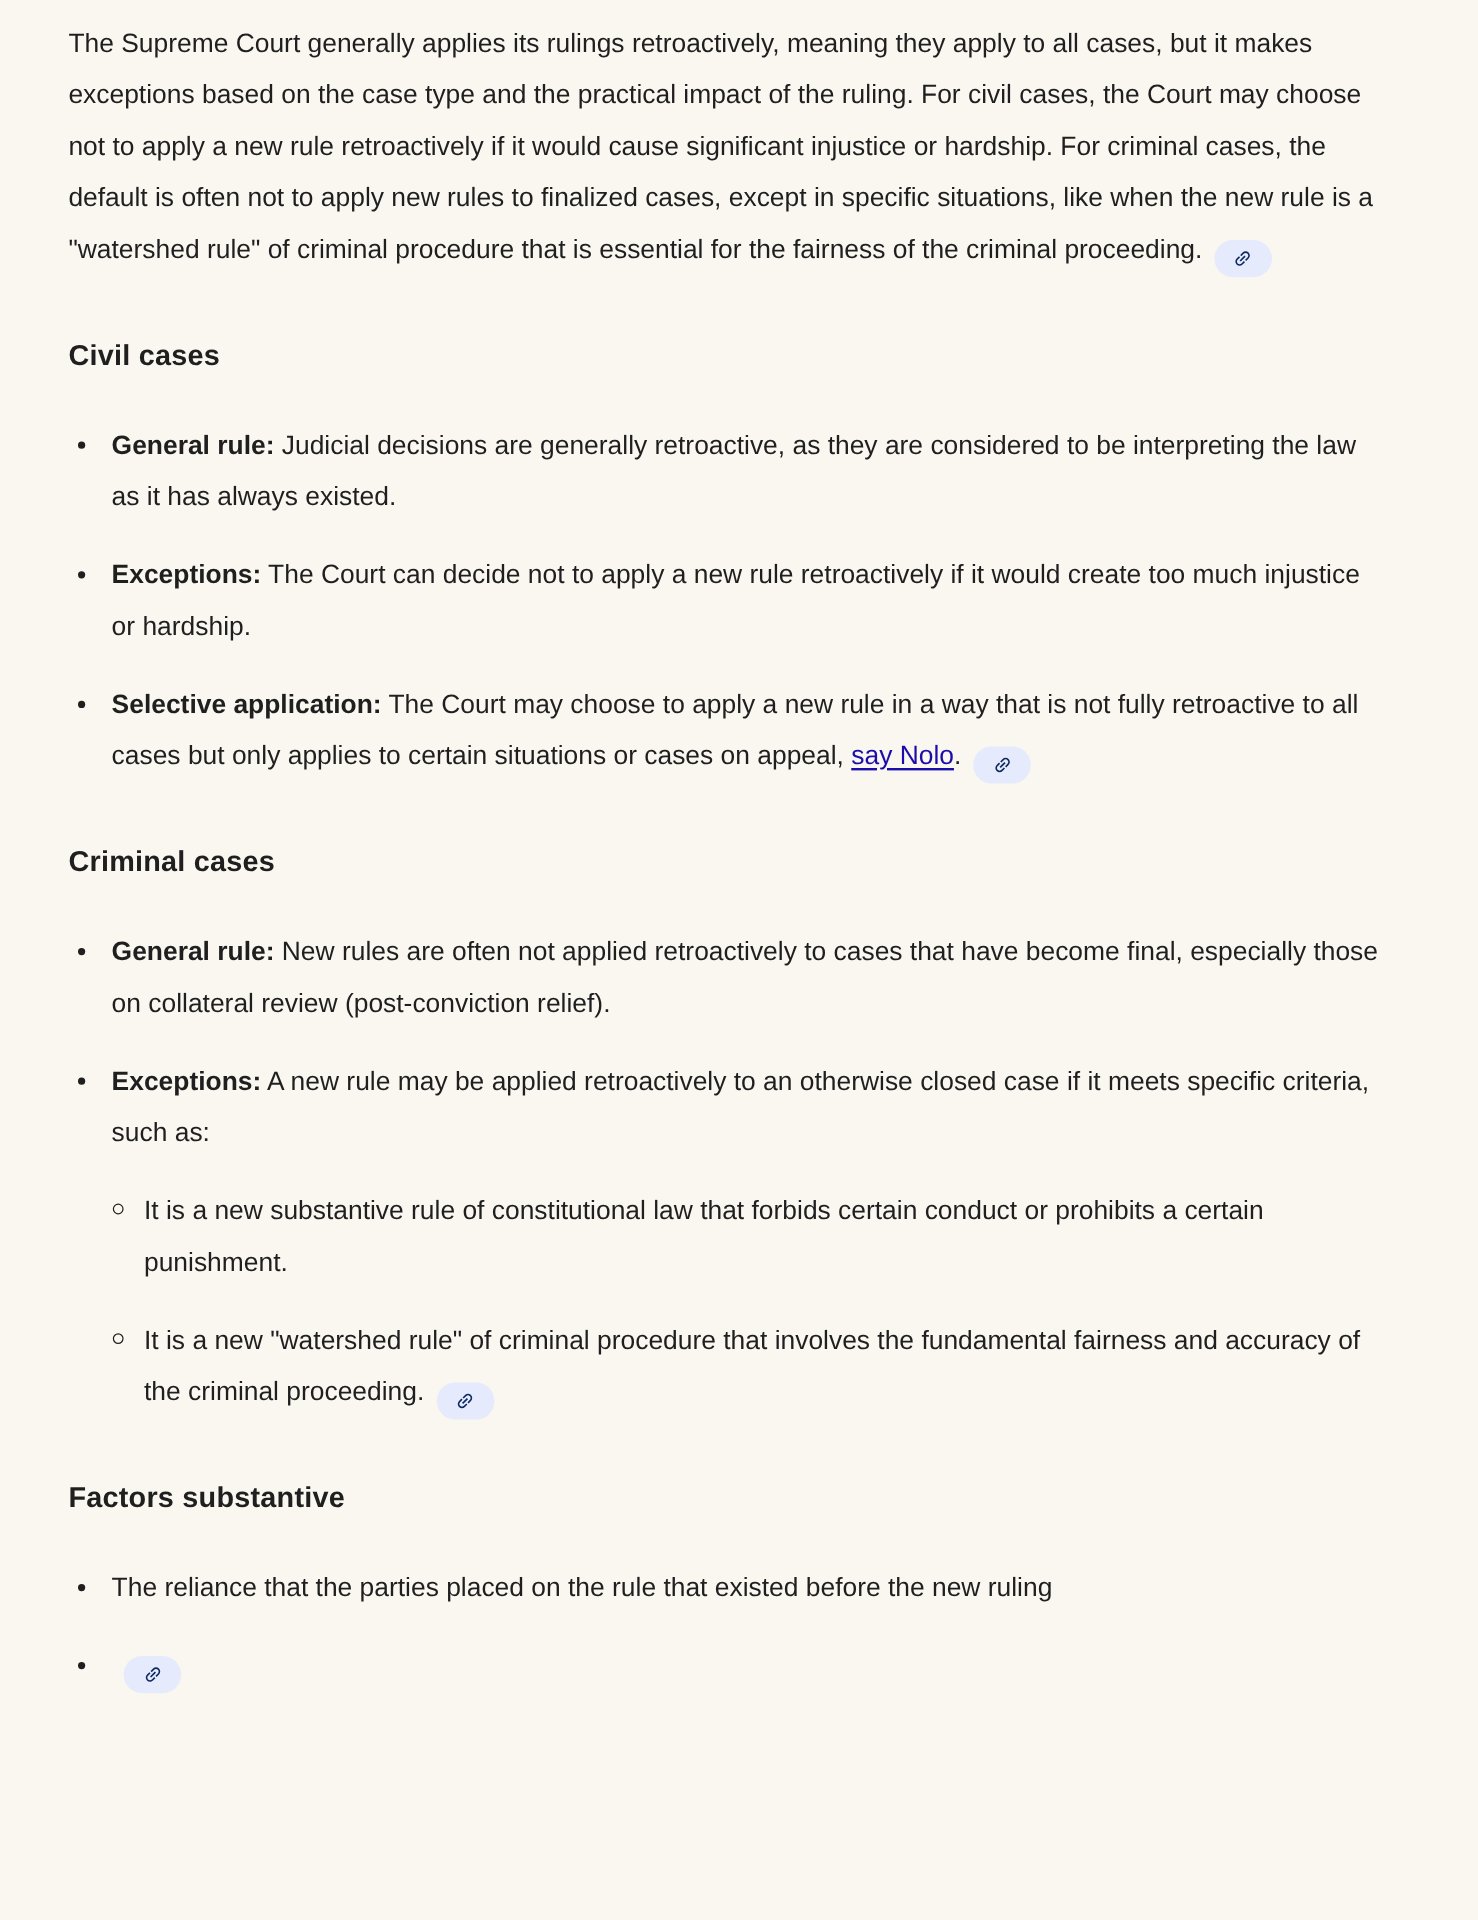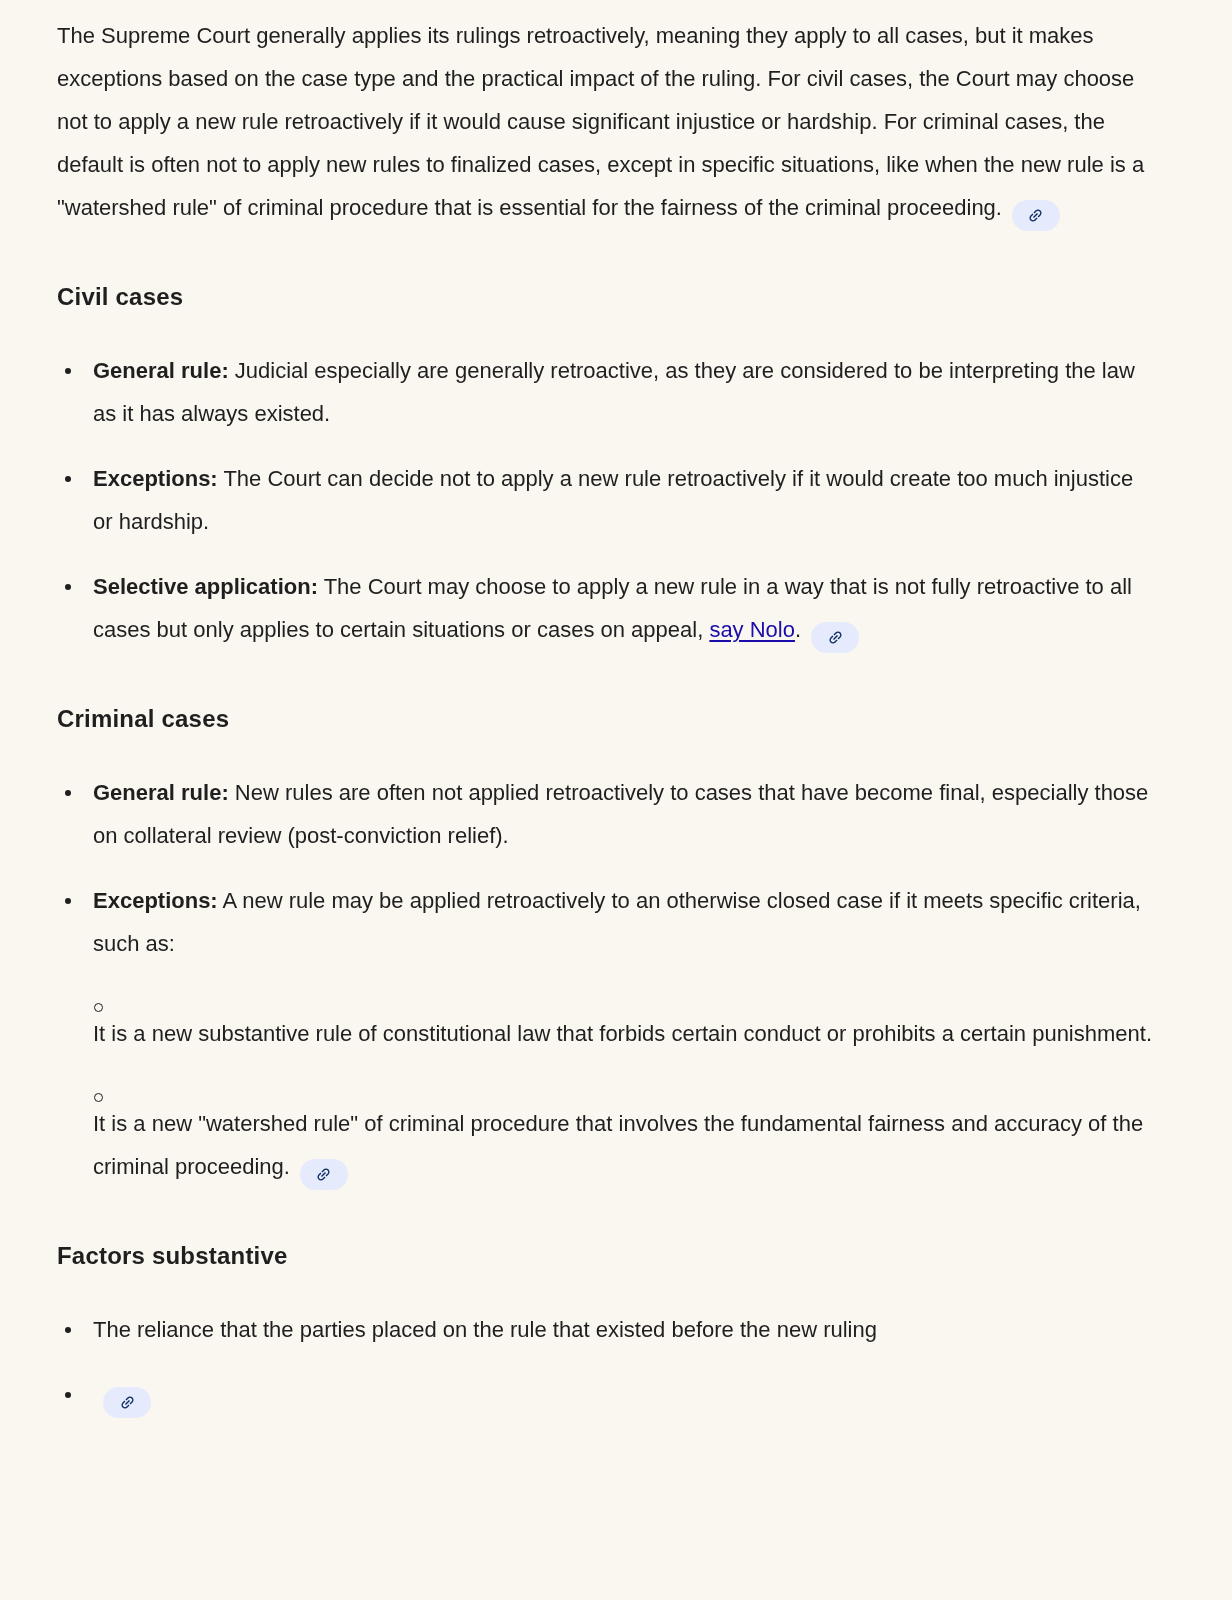--- a/index.html
+++ b/index.html
@@ -59,21 +59,20 @@
   .li-content{flex:1 1 auto;}
   .lead{font-weight:700;text-align:right;}
   ul.sublist{
     list-style:none;
     margin:22px 0 0 0;
     padding:0;
   }
   ul.sublist > li{
     display:flex;
     margin:0 0 22px 0;
-    flex-direction:column;
   }
   ul.sublist > li:last-child{margin-bottom:0;}
   .sub-bullet-col{
     flex:none;
     width:27px;
   }
   .circle{
     display:block;
     width:9px;height:9px;
     border:1.5px solid var(--text);
@@ -116,21 +115,21 @@
           </span>
         </span></span></p>
   <div>
       <section>
         <h2>Civil cases</h2>
         <ul class="blist">
           <li>
             <span class="bullet-col">
               <span class="dot"></span>
             </span>
-            <div class="li-content"><span class="lead">General rule:</span><span> Judicial especially are generally retroactive, as they are considered to be interpreting the law as it has always existed.</span></div>
+            <div class="li-content"><span class="lead">General rule:</span><span> Judicial decisions are generally retroactive, as they are considered to be interpreting the law as it has always existed.</span></div>
           </li>
           <li>
             <span class="bullet-col">
               <span class="dot"></span>
             </span>
             <div class="li-content"><span class="lead">Exceptions:</span><span> The Court can decide not to apply a new rule retroactively if it would create too much injustice or hardship.</span></div>
           </li>
           <li>
             <span class="bullet-col">
               <span class="dot"></span>

